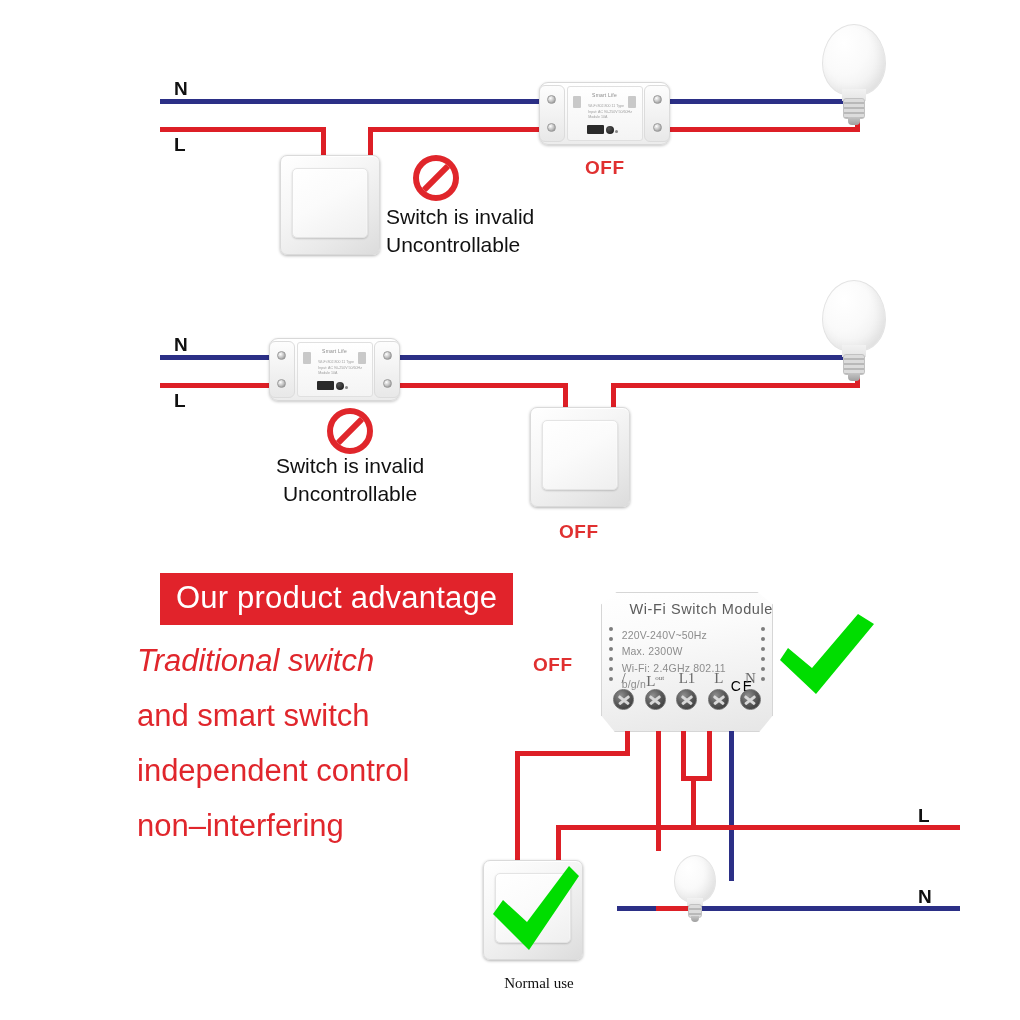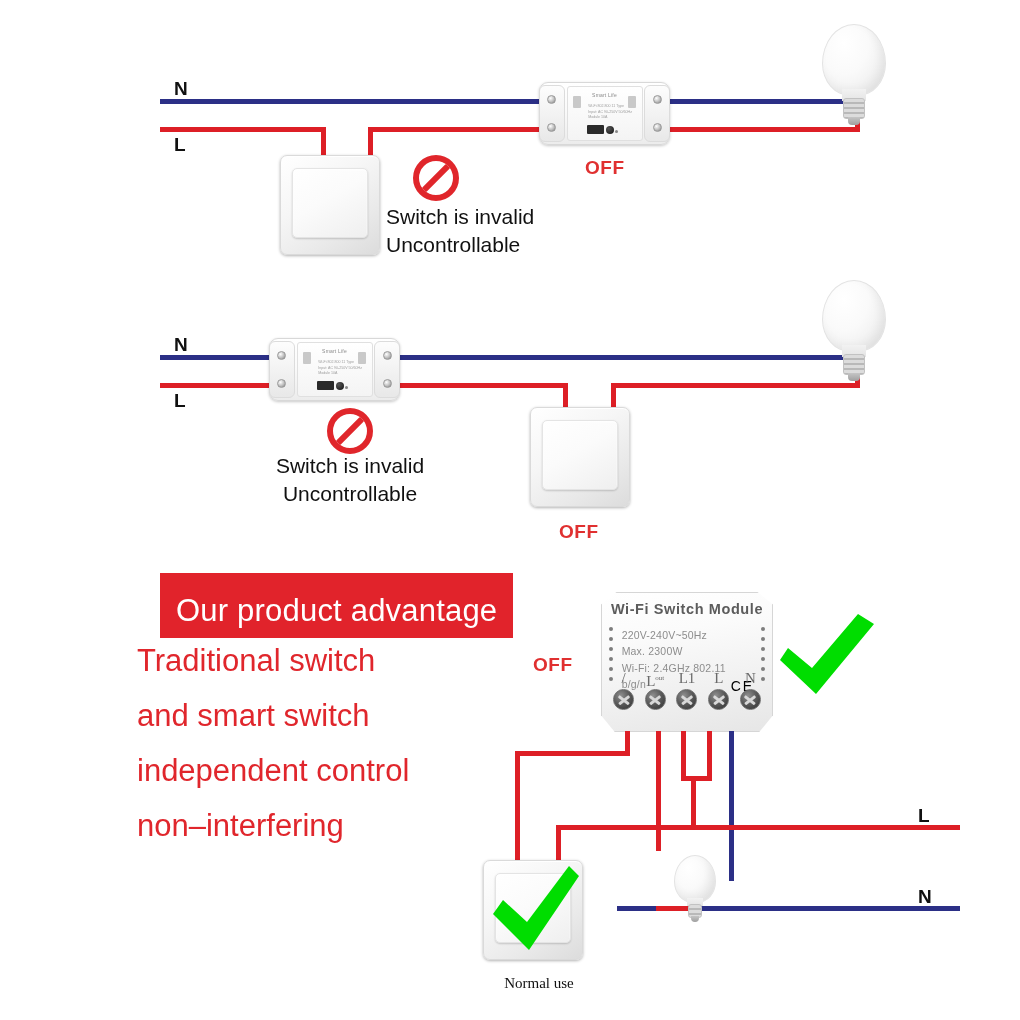--- a/index.html
+++ b/index.html
@@ -77,22 +77,22 @@
   .relay .term{position:absolute;width:8px;height:12px;background:#c9c9c9;border-radius:1px;}
 
   
   .module{position:absolute;}
   .module .shell{
     position:absolute;inset:0;
     background:linear-gradient(170deg,#ffffff 0%,#fbfbfb 30%,#f0f0f0 68%,#e6e6e6 100%);
     border:1px solid #d6d6d6;box-sizing:border-box;
     box-shadow:0 2px 5px rgba(0,0,0,.16);
     clip-path:polygon(9% 0,91% 0,100% 9%,100% 88%,92% 100%,8% 100%,0 88%,0 9%);}
-  .module .title{position:absolute;left:0;right:0;top:6.5%;text-align:center;
-    font-size:14.5px;color:#5c5c5c;letter-spacing:.6px;font-weight:bold;}
+  .module .title{position:absolute;left:0;right:0;top:6.5%;text-align:right;
+    font-size:14.5px;color:#5c5c5c;letter-spacing:.6px;}
   .module .specs{position:absolute;left:12%;top:25%;font-size:10.5px;color:#8d8d8d;
     line-height:1.55;letter-spacing:.2px;}
   .module .dots{position:absolute;top:25%;display:flex;flex-direction:column;gap:6px;}
   .module .dots.left{left:4.5%;}
   .module .dots.right{right:4.5%;}
   .module .dots i{display:block;width:4px;height:4px;border-radius:50%;background:#7d7d7d;}
   .module .certs{position:absolute;right:11%;bottom:27%;font-size:14px;color:#000000;letter-spacing:2px;text-align:center;}
   .module .terminals{position:absolute;left:5%;right:5%;bottom:4%;height:40%;}
   .module .tgroup{position:absolute;top:0;width:18%;text-align:center;}
   .module .tlabel{font-size:15px;color:#6a6a6a;height:17px;line-height:17px;font-family:"Liberation Serif",serif;}
@@ -123,21 +123,21 @@
   .bulb .tip{
     position:absolute;left:41%;top:90%;width:18%;height:8%;
     background:linear-gradient(180deg,#c5c5c5,#9f9f9f);border-radius:0 0 4px 4px;}
 
   
   .check{position:absolute;}
   .check svg{display:block;width:100%;height:100%;}
 
   
   .banner{position:absolute;background:#e1232b;color:#fff;
-    font-size:31px;line-height:1;padding:22px 16px 12px 16px;letter-spacing:.2px;white-space:nowrap;}
+    font-size:31px;line-height:1;padding:9px 16px 12px 16px;letter-spacing:.2px;white-space:nowrap;}
   .redline{position:absolute;color:#e0262c;font-size:31px;line-height:1;white-space:nowrap;}
   .redsmall{position:absolute;color:#d22a2a;font-size:21.5px;line-height:1.45;white-space:nowrap;}
 </style>
 </head>
 <body>
 
 <div class="stage">
 
   <div>
 
@@ -254,21 +254,21 @@
       <div class="glass"></div>
       <div class="neck"></div>
       <div class="base"></div>
       <div class="tip"></div>
     </div>
   </div>
 
   <div>
 
     <div class="banner" style="left:160px;top:573px;">Our product advantage</div>
-    <div class="redline" style="left:137px;top:645px;">Traditional switch</div>
+    <div class="redline" style="left:137px;top:645px;font-style:italic;">Traditional switch</div>
     <div class="redline" style="left:137px;top:700px;">and smart switch</div>
     <div class="redline" style="left:137px;top:755px;">independent control</div>
     <div class="redline" style="left:137px;top:810px;">non–interfering</div>
     <div class="redsmall" style="left:186px;top:888px;">
     </div>
 
     <div class="off" style="left:533px;top:654px;">OFF</div>
 
     <div class="module" style="left:601px;top:592px;width:172px;height:140px;">
       <div class="shell"></div>

